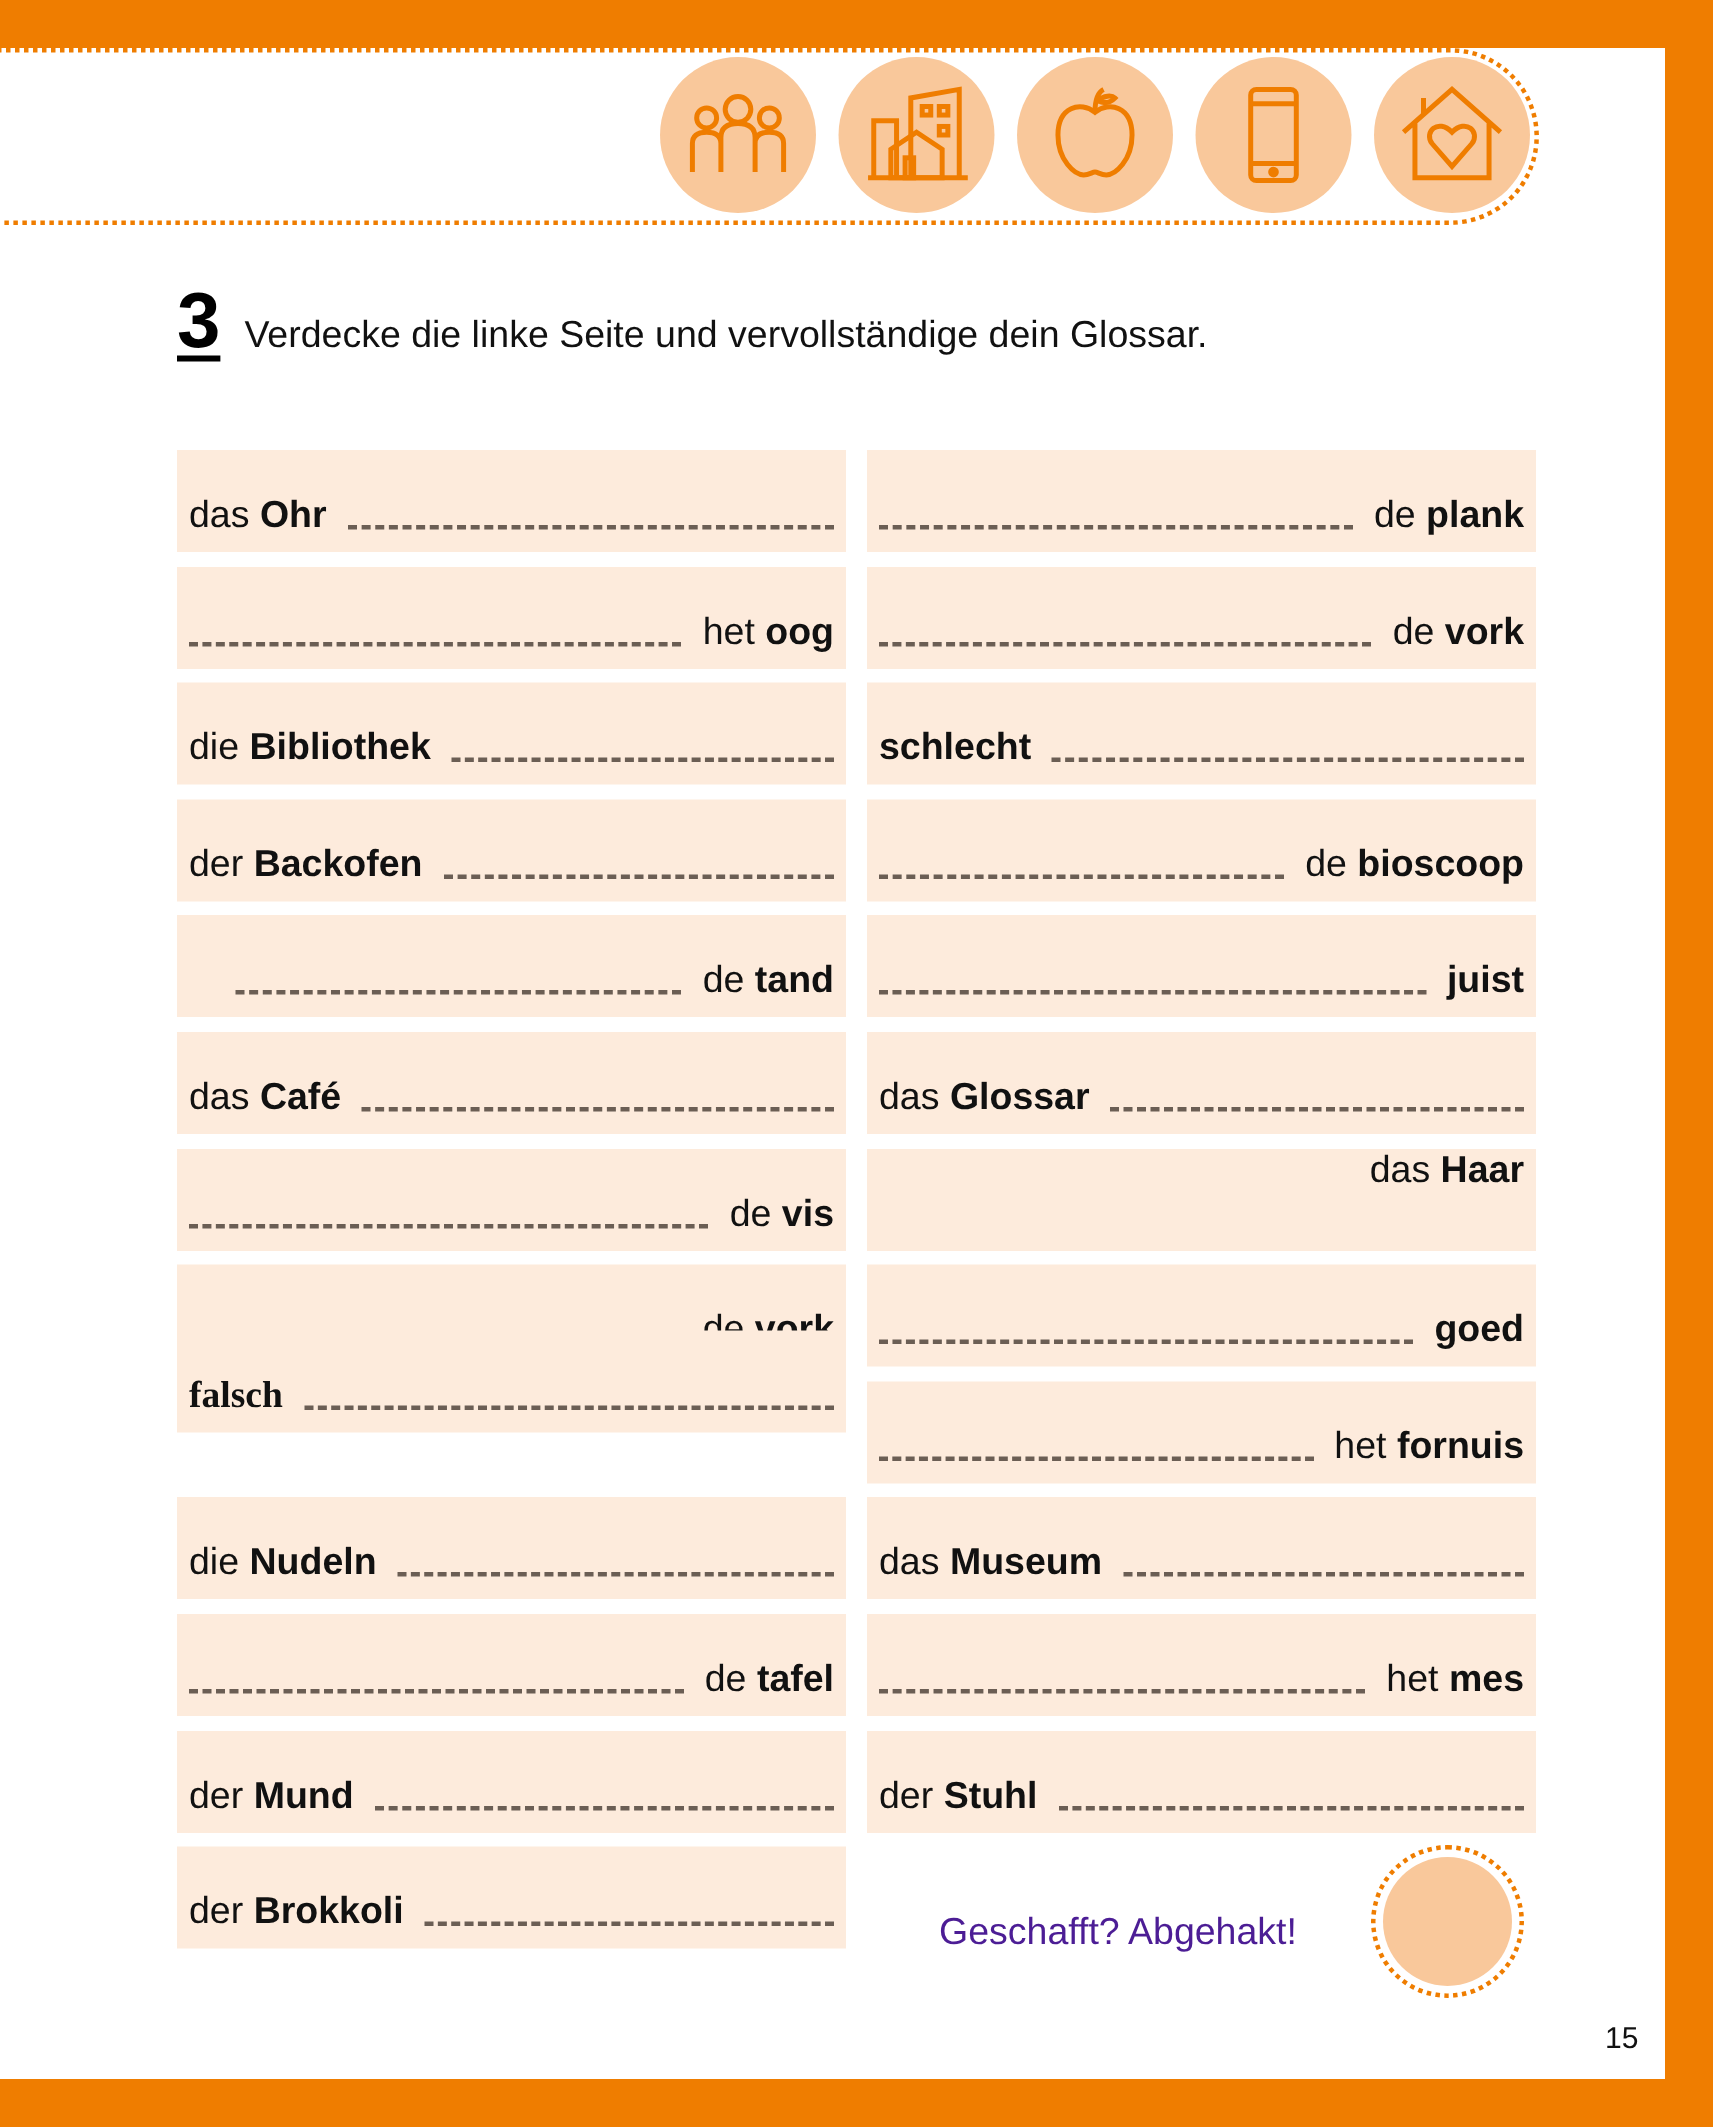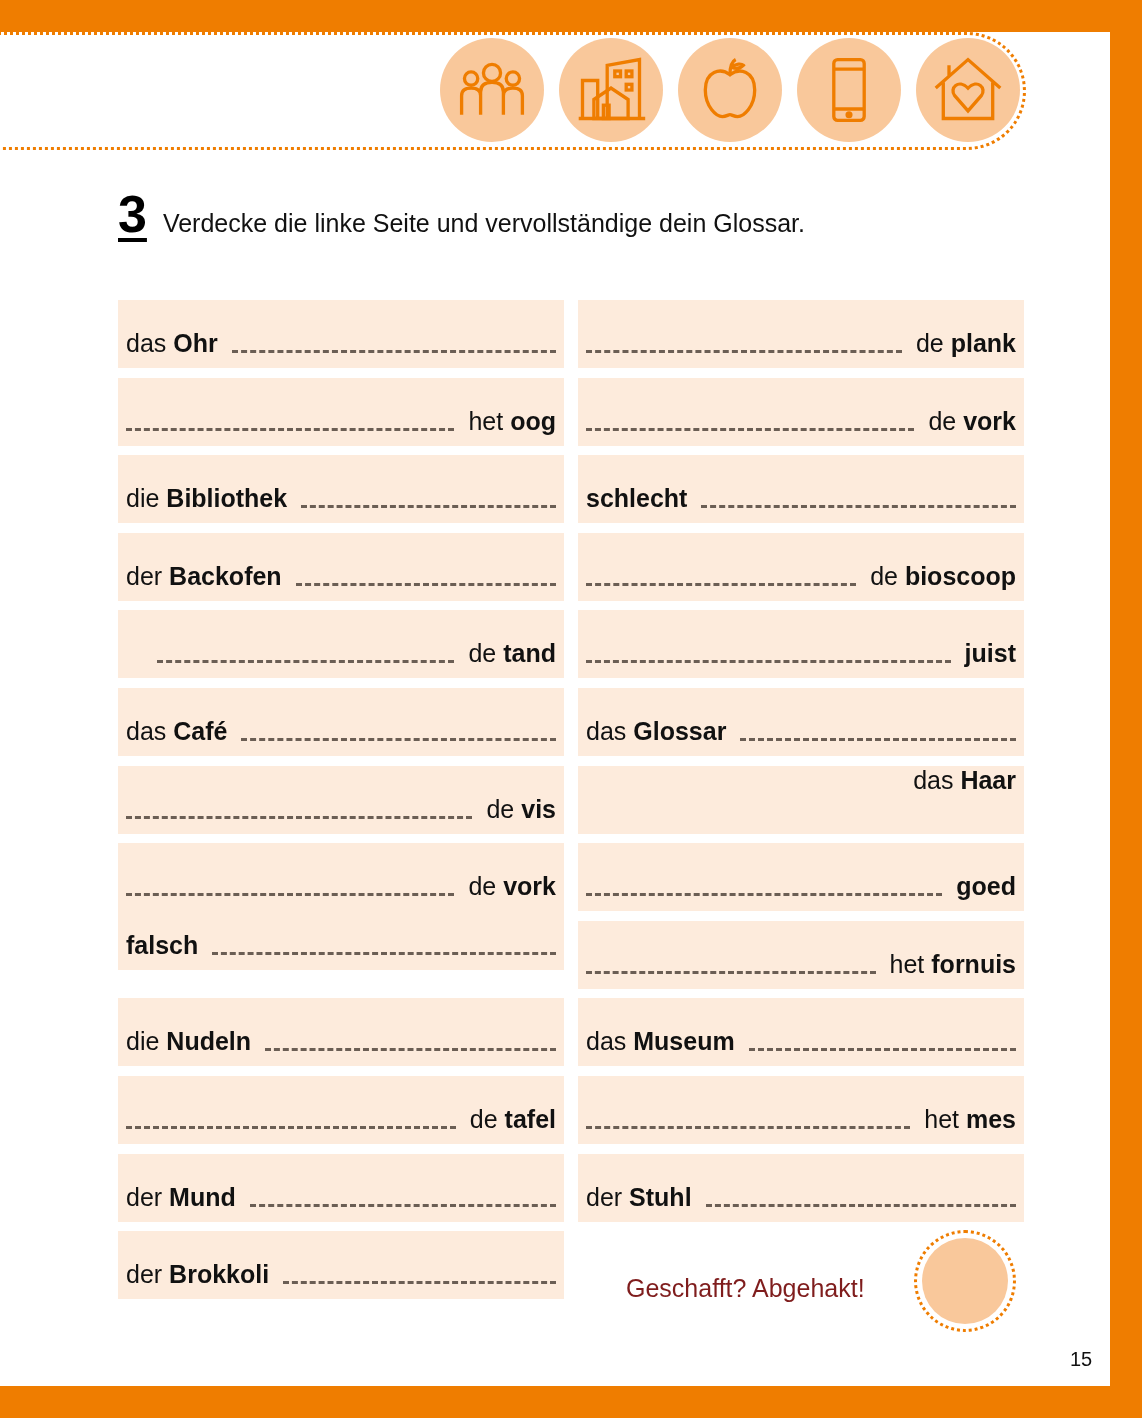--- a/index.html
+++ b/index.html
@@ -46,21 +46,21 @@
   .cell .line {
     flex: 1; height: 0; border-bottom: 3px dashed #6b5e54; margin-bottom: 5px;
   }
   .cell .word { white-space: nowrap; }
   .cell .word b { font-weight: bold; }
   .cell.de .line { margin-right: 14px; }
   .cell.ger .line { margin-left: 14px; }
 
   .done-text {
     position: absolute; left: 626px; top: 1274px;
-    font-family: "Liberation Sans", sans-serif; font-size: 25px; color: #7f1d1d;
+    font-family: "Liberation Sans", sans-serif; font-size: 25px; color: #4c1d95;
   }
   .check-circle {
     position: absolute; left: 914px; top: 1230px; width: 96px; height: 96px;
     border-radius: 50%; border: 3px dotted #ef7d00; background: #fff;
     display: flex; align-items: center; justify-content: center;
   }
   .check-circle .inner { width: 86px; height: 86px; border-radius: 50%; background: #f9c89b; }
   .page-num {
     position: absolute; left: 1070px; top: 1348px; font-size: 20px; color: #111;
     font-family: Liberation Sans, sans-serif;
@@ -144,21 +144,21 @@
         <span class="line"></span>
       </div>
       <div class="cell de" style="top: 497.6px;">
         <span class="line"></span>
         <span class="word"><span>de</span> <b>vis</b></span>
       </div>
       <div class="cell de" style="top: 575.2px;">
         <span class="line"></span>
         <span class="word"><span>de</span> <b>vork</b></span>
       </div>
-      <div class="cell ger" style="top: 634px;">
+      <div class="cell ger" style="top: 619px; font-family: Liberation Serif, serif;">
         <span class="word"><span></span><b>falsch</b></span>
         <span class="line"></span>
       </div>
       <div class="cell ger" style="top: 730.4px;">
         <span class="word"><span>die</span> <b>Nudeln</b></span>
         <span class="line"></span>
       </div>
       <div class="cell de" style="top: 808px;">
         <span class="line"></span>
         <span class="word"><span>de</span> <b>tafel</b></span>

